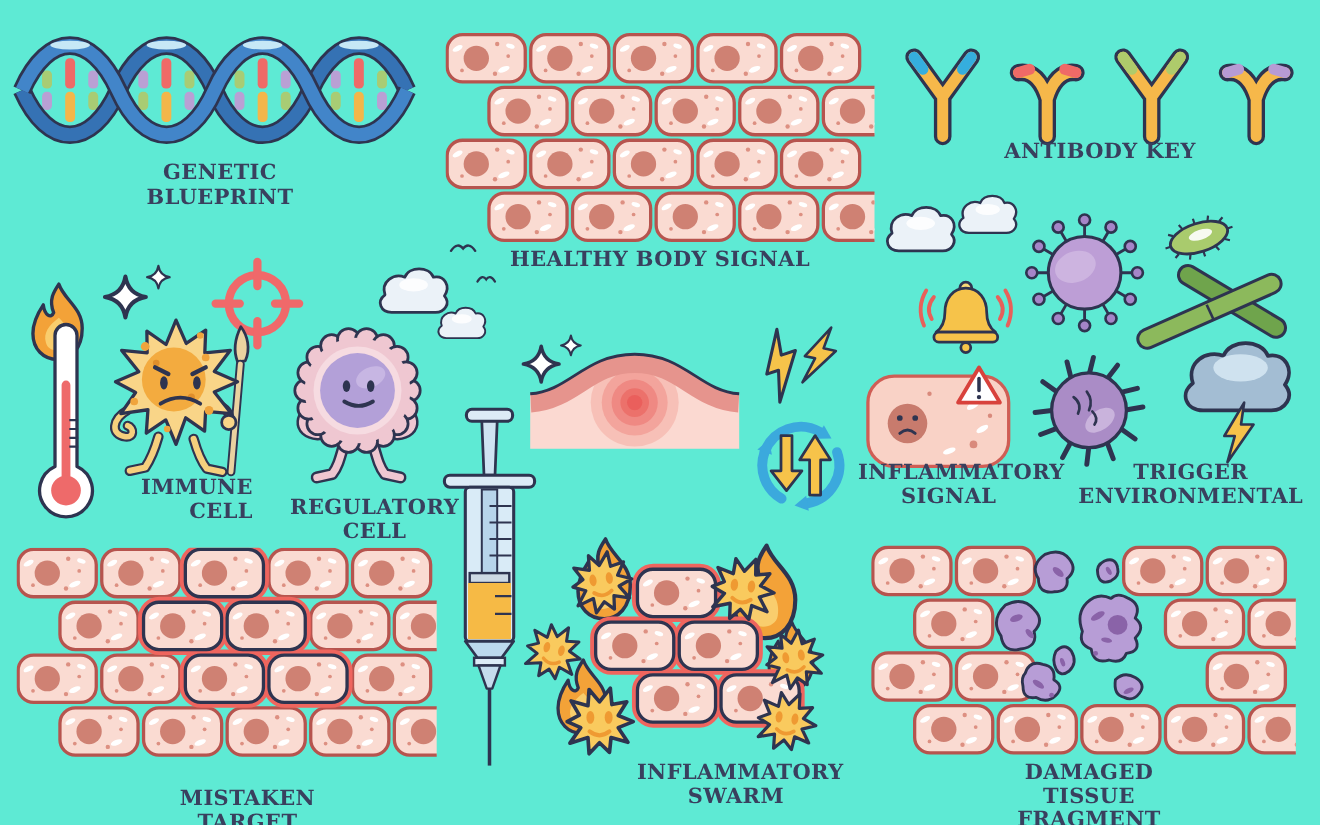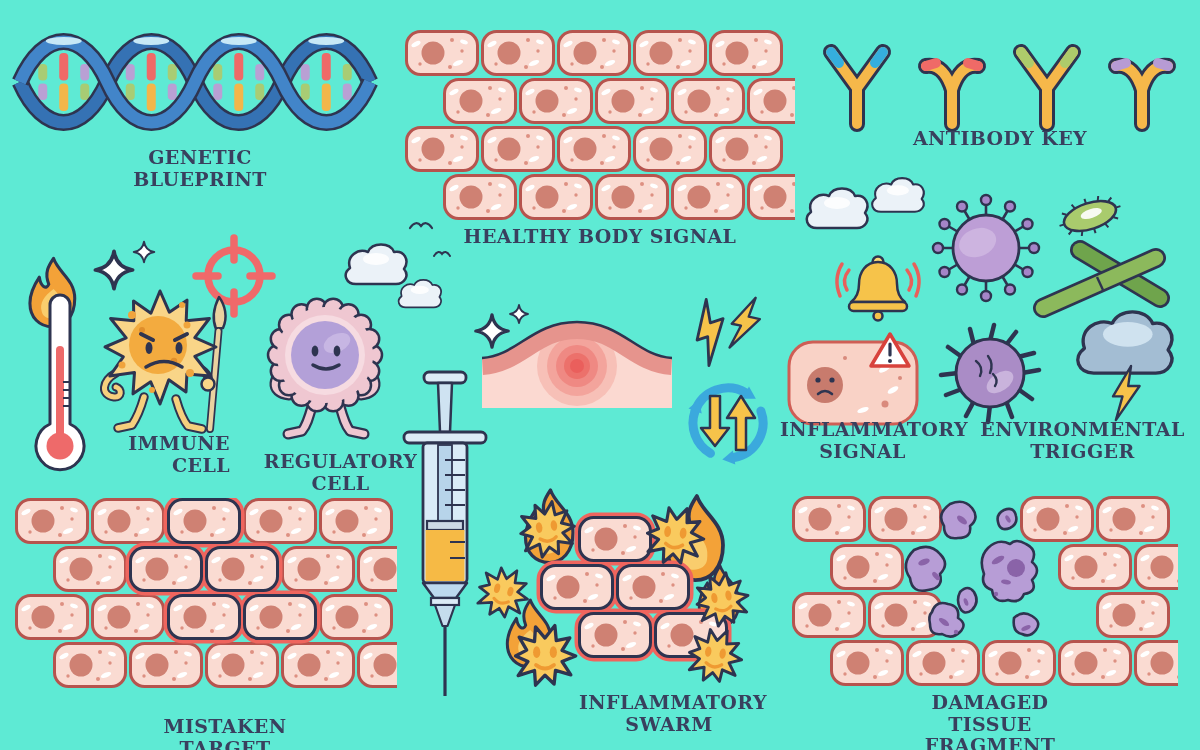--- a/index.html
+++ b/index.html
@@ -427,22 +427,22 @@
     <g>
       <g transform="translate(144,130) scale(1.55)">
         <path d="M14,42 C4,42 0,32 8,26 C4,14 16,6 26,10 C30,0 48,0 52,10 C62,8 68,18 62,27 C68,34 62,42 54,42 Z" fill="#a3bdd3" stroke="#2e3450" stroke-width="2.2" stroke-linejoin="round"></path>
         <ellipse cx="36" cy="17" rx="16" ry="8" fill="#cfe2ef"></ellipse>
       </g>
       <use href="#bolt" transform="translate(185,188) scale(0.95)"></use>
     </g>
   </svg>
 </div>
 <div class="label" style="left:975px;top:419px;width:215px;">
+  <span>TRIGGER</span>
   <span>ENVIRONMENTAL</span>
-  <span>TRIGGER</span>
 </div>
 
 <div class="grp" style="left:15px;top:498px;">
   <svg width="382" height="192" viewBox="0 0 382 192" style="overflow:hidden">
     <use href="#tcell" x="0" y="0" color="#b6544e"></use>
         <use href="#tcell" x="76" y="0" color="#b6544e"></use>
         <use href="#tcell" x="228" y="0" color="#b6544e"></use>
         <use href="#tcell" x="304" y="0" color="#b6544e"></use>
     <use href="#tcell" x="38" y="48" color="#b6544e"></use>
         <use href="#tcell" x="266" y="48" color="#b6544e"></use>

